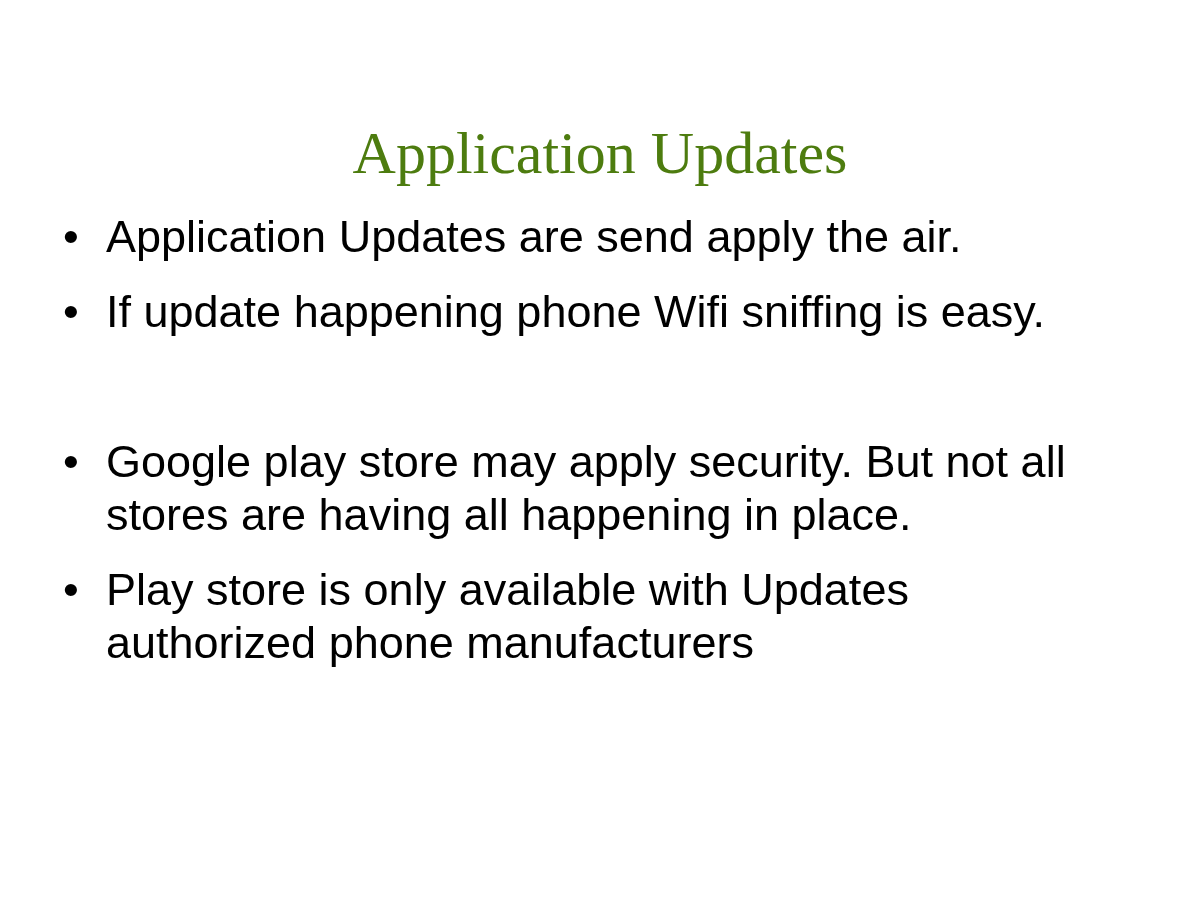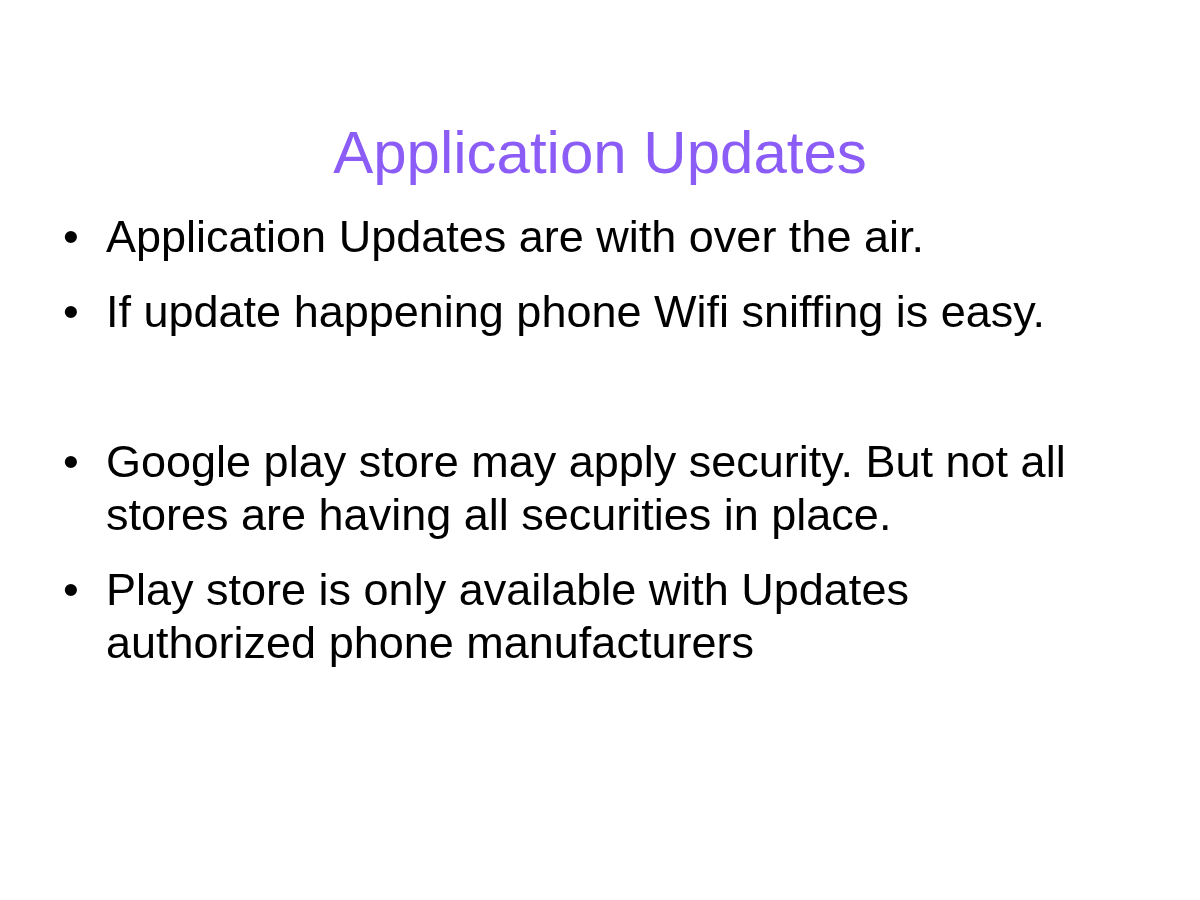--- a/index.html
+++ b/index.html
@@ -25,23 +25,24 @@
 
   .slide-title {
     position: absolute;
     left: 0;
     top: 78px;
     width: 1200px;
     text-align: center;
     font-size: 60px;
     line-height: 70px;
     font-weight: normal;
-    color: #8b5cf6;
+    color: #4d7c0f;
     letter-spacing: 0px;
     white-space: nowrap;
+    font-family: Liberation Serif, serif;
   }
 
   .body-block {
     position: absolute;
     left: 56px;
     top: 210px;
     width: 1060px;
   }
 
   .bullet-item {
@@ -79,36 +80,36 @@
 <body>
 
 <div class="slide">
 
   <h1 class="slide-title">Application Updates</h1>
 
   <div class="body-block">
 
     <div class="bullet-item">
       <span class="marker">•</span>
-      <span class="bullet-text">Application Updates are with over the air.</span>
+      <span class="bullet-text">Application Updates are send apply the air.</span>
     </div>
 
     <div class="bullet-item">
       <span class="marker">•</span>
       <span class="bullet-text">If update happening phone Wifi sniffing is easy.</span>
     </div>
 
     <div class="bullet-item empty-line">
       <span class="marker"></span>
       <span class="bullet-text"></span>
     </div>
 
     <div class="bullet-item">
       <span class="marker">•</span>
-      <span class="bullet-text">Google play store may apply security. But not all stores are having all securities in place.</span>
+      <span class="bullet-text">Google play store may apply security. But not all stores are having all happening in place.</span>
     </div>
 
     <div class="bullet-item">
       <span class="marker">•</span>
       <span class="bullet-text">Play store is only available with Updates authorized phone manufacturers</span>
     </div>
 
   </div>
 
 </div>

